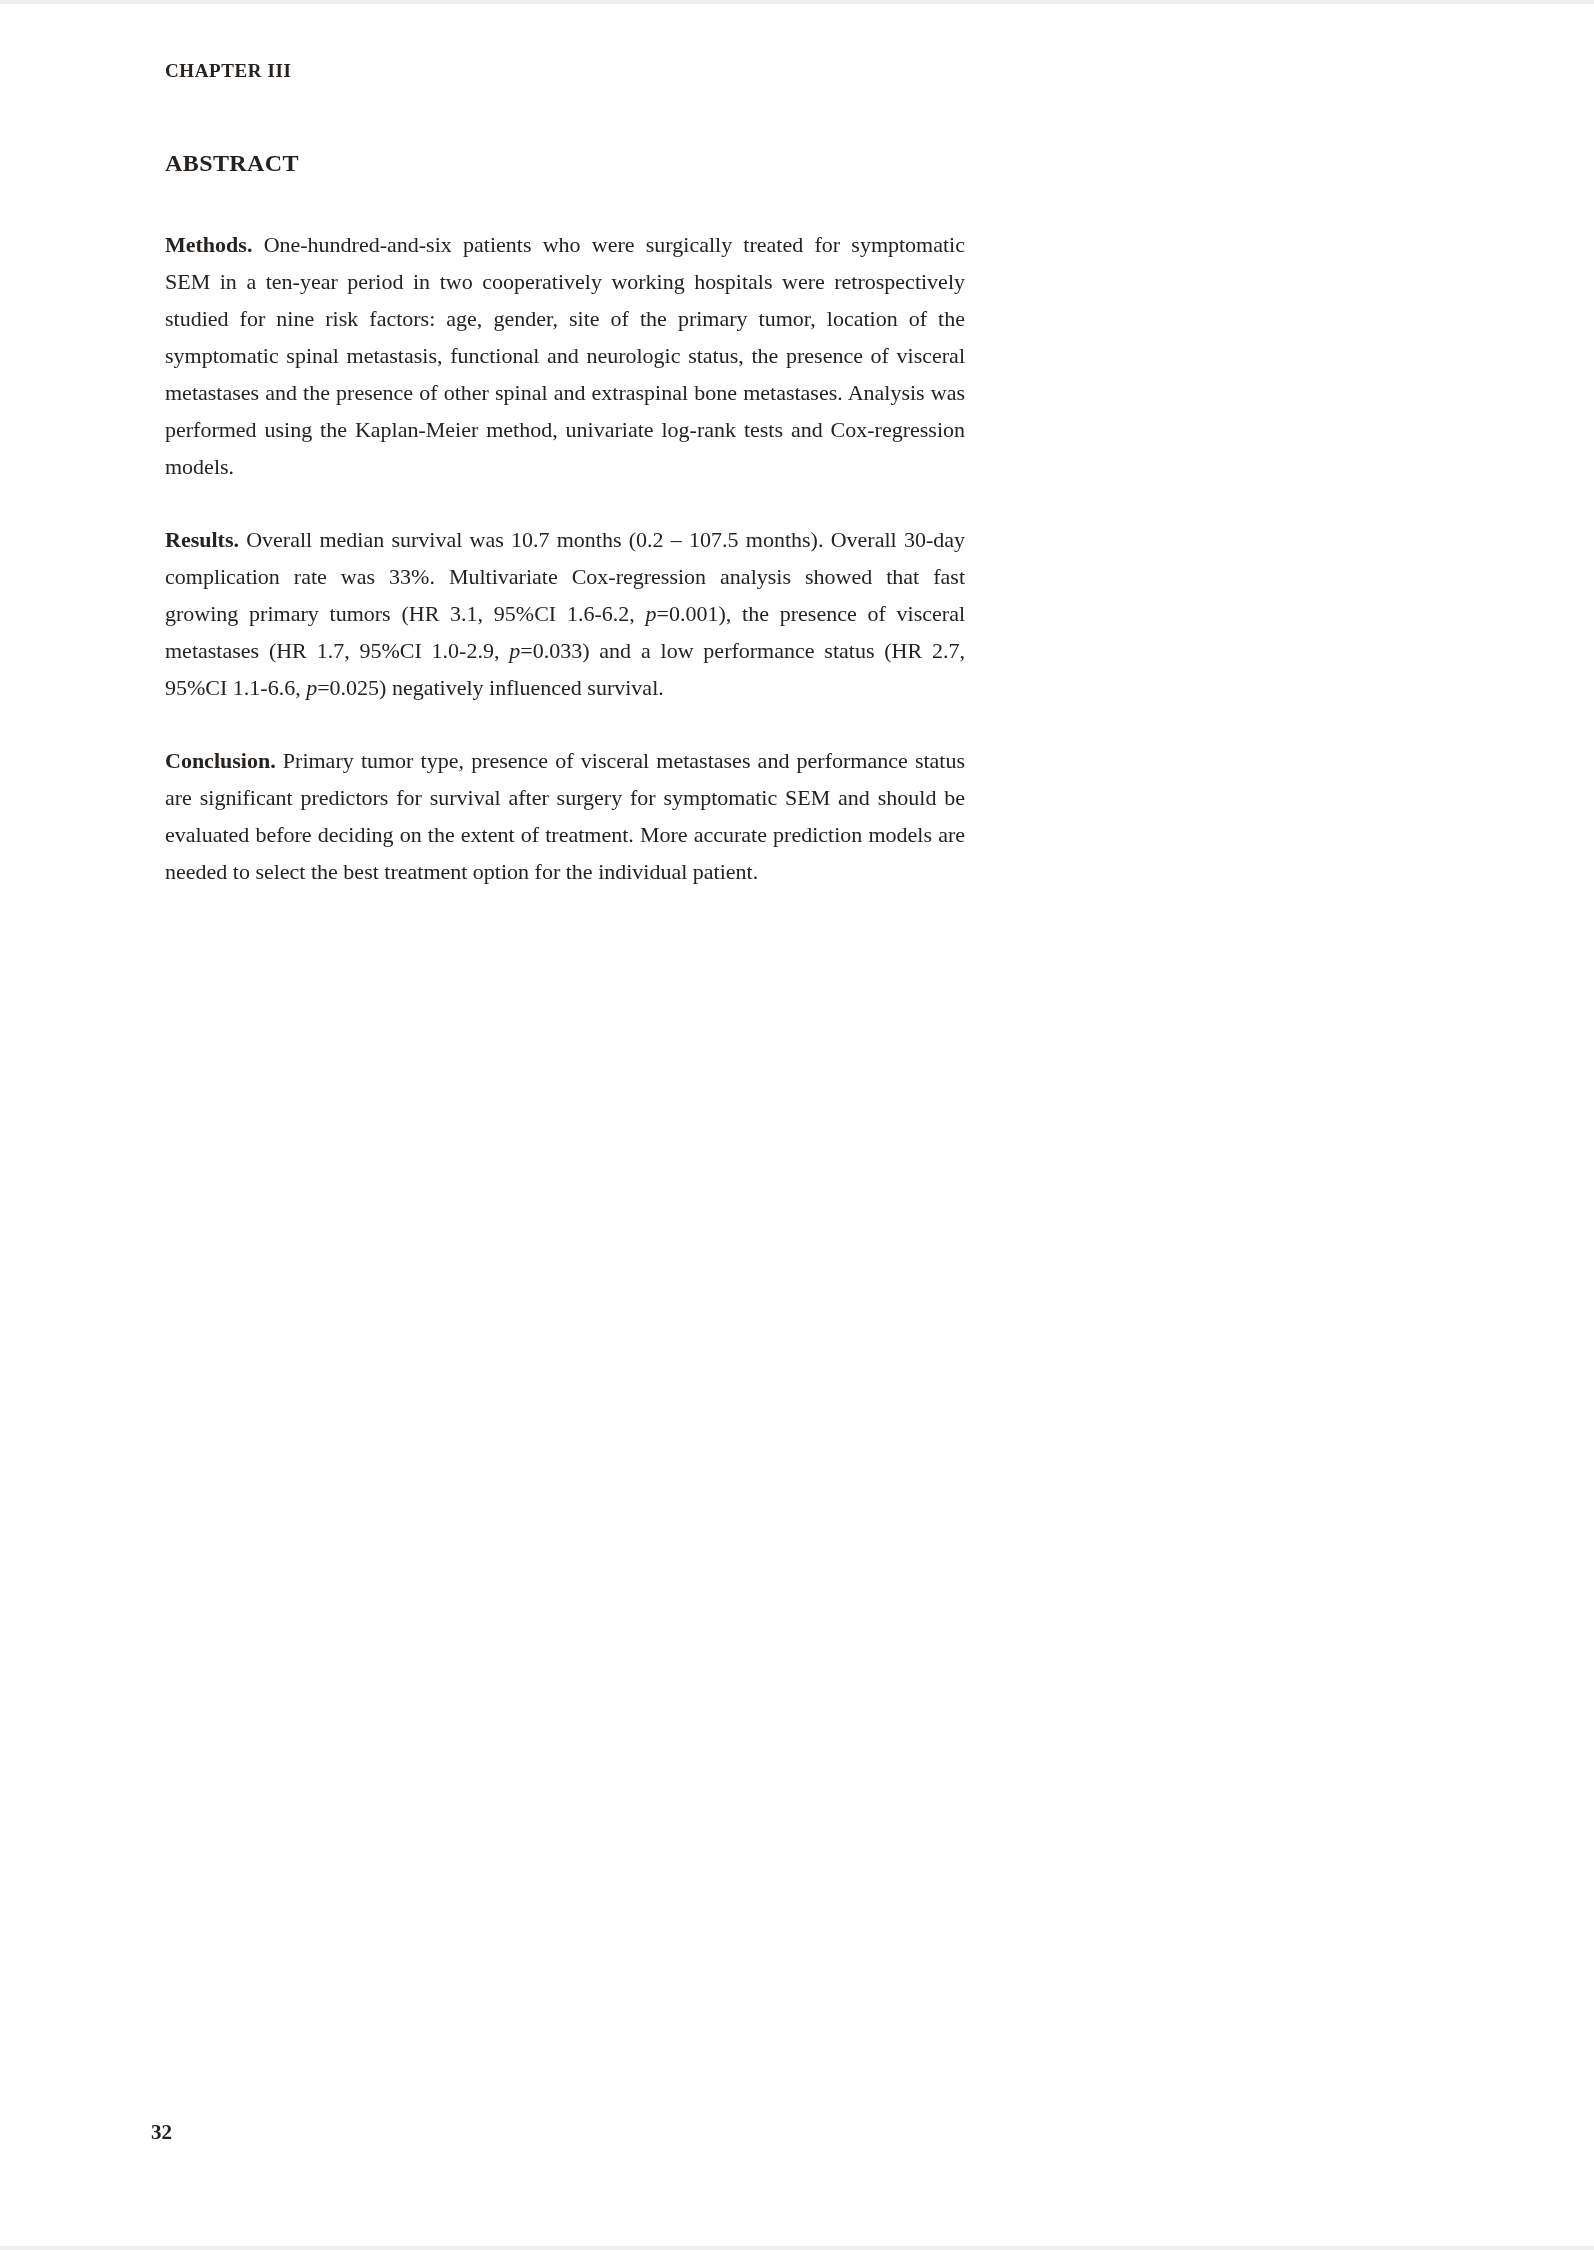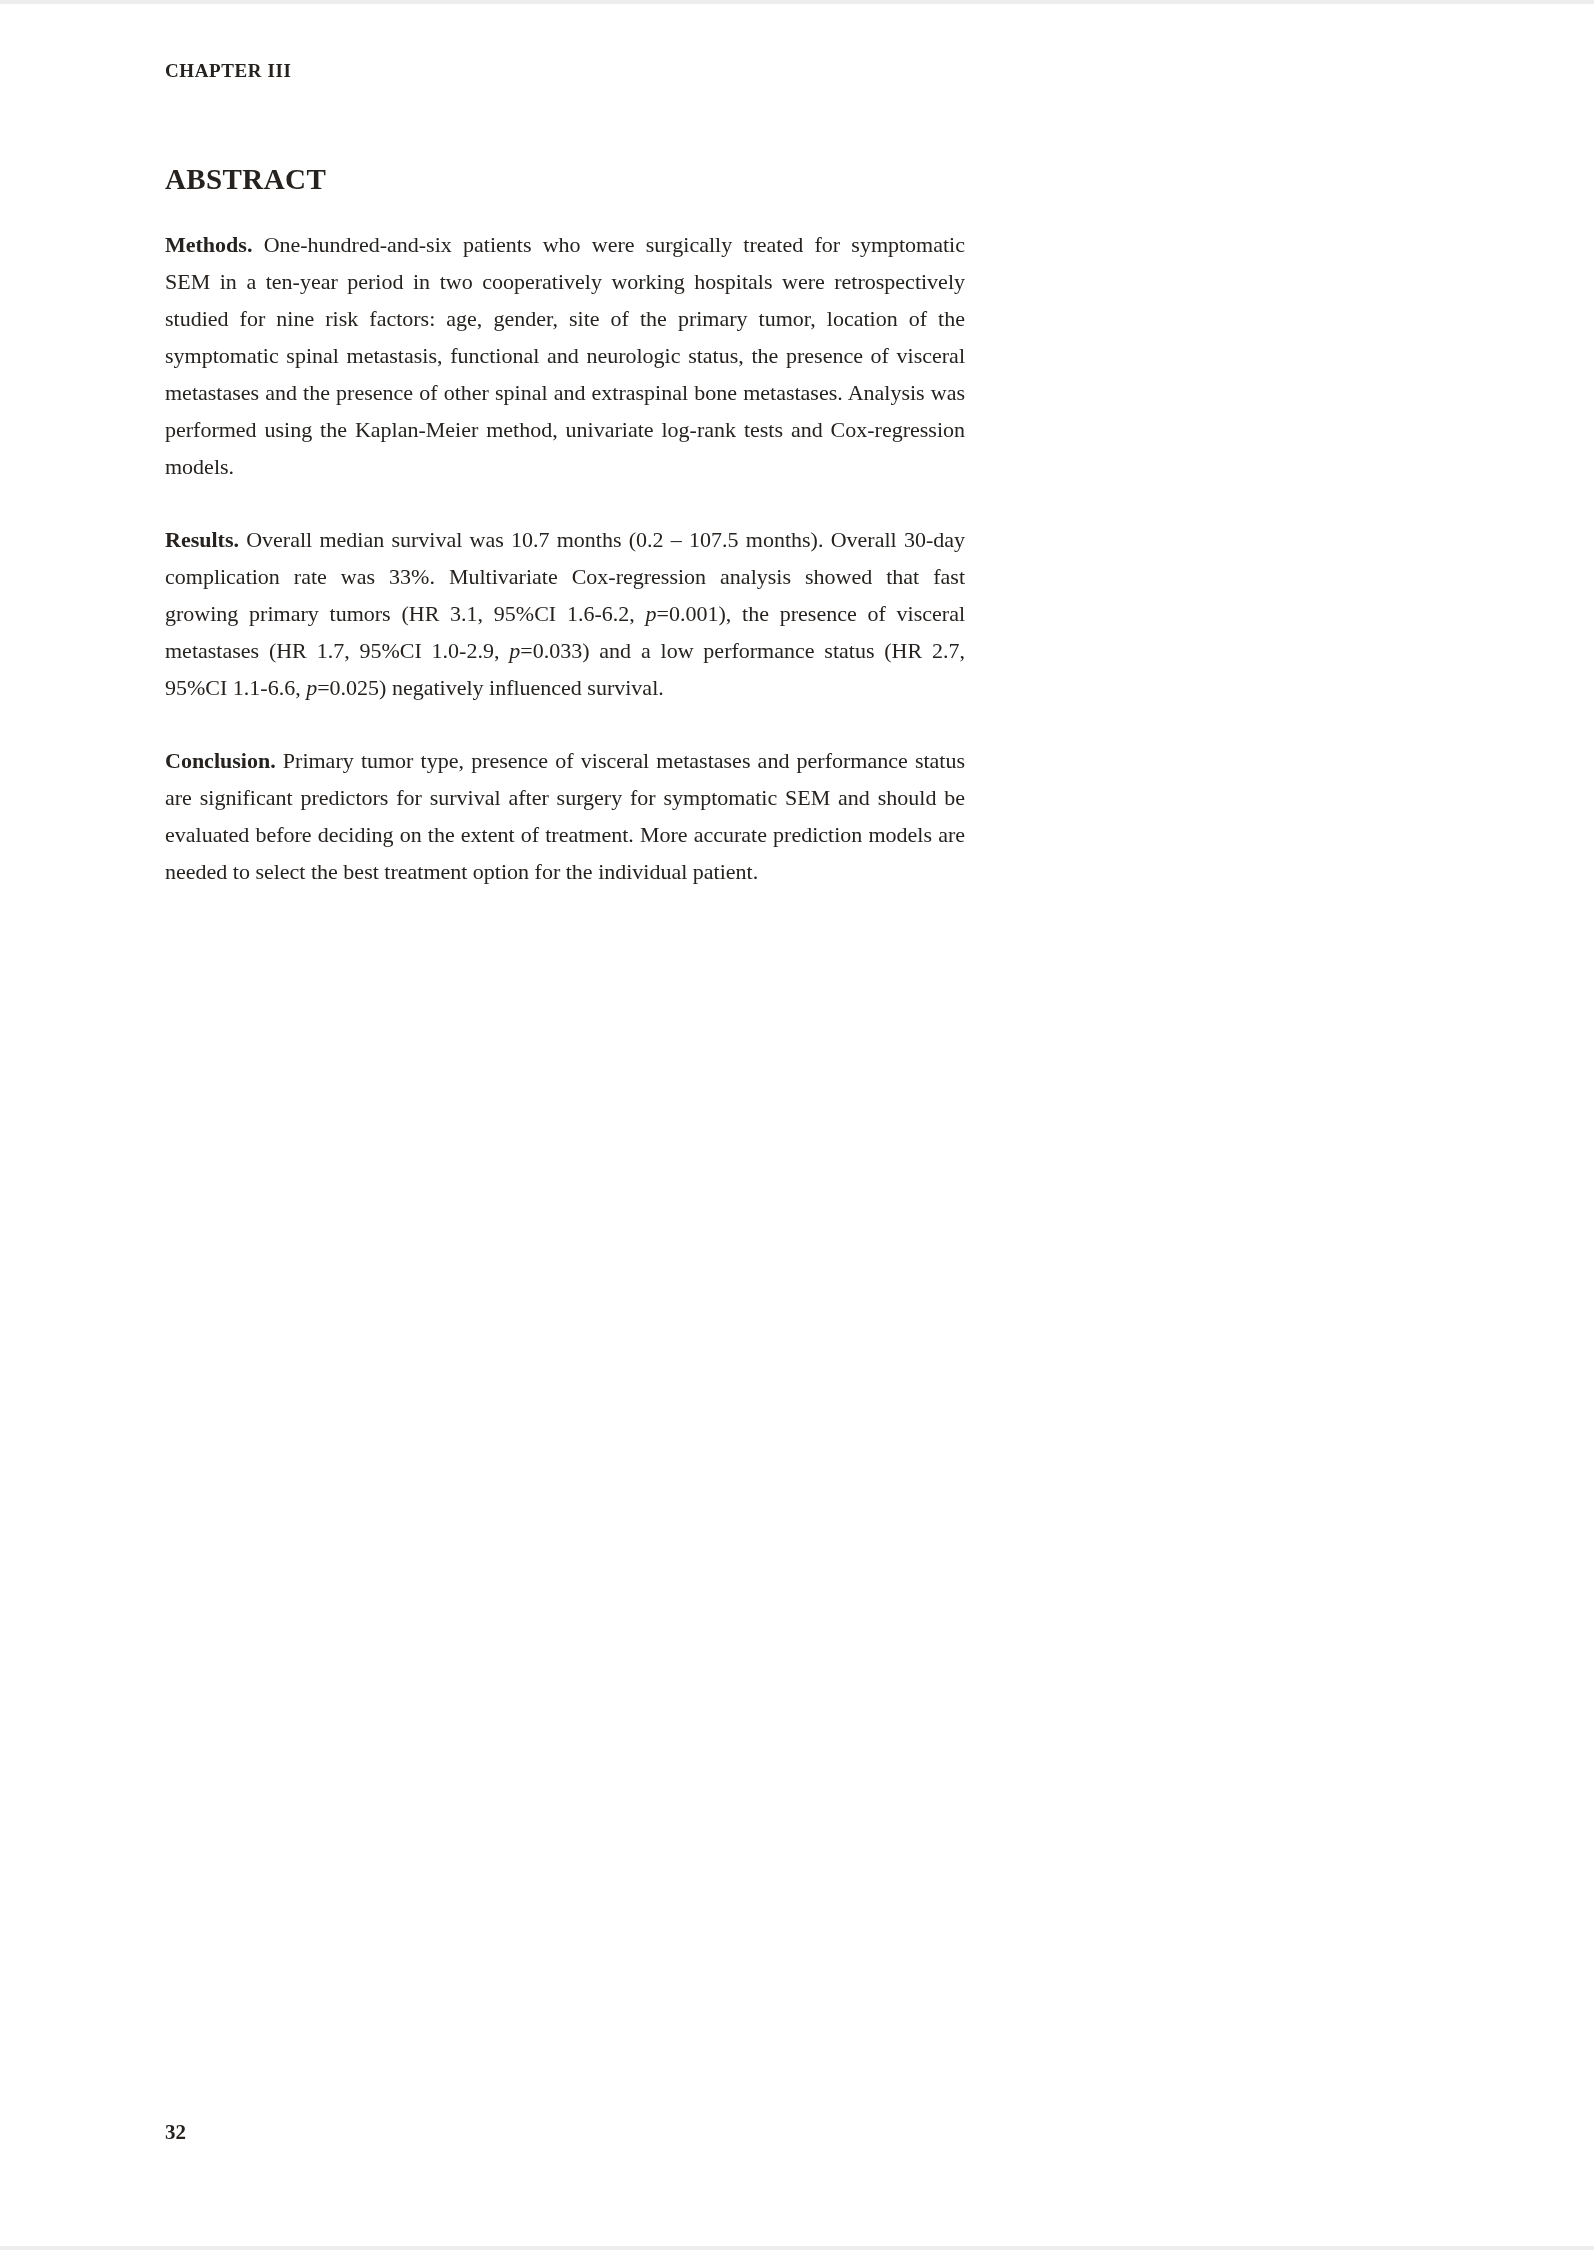--- a/index.html
+++ b/index.html
@@ -32,22 +32,22 @@
     left: 165px;
     top: 60px;
     font-size: 19px;
     font-weight: 700;
     letter-spacing: 0.6px;
   }
 
   .title {
     position: absolute;
     left: 165px;
-    top: 163px;
-    font-size: 29px;
+    top: 150px;
+    font-size: 24px;
     font-weight: 700;
     letter-spacing: 0.4px;
   }
 
   .paragraphs {
     position: absolute;
     left: 165px;
     top: 226px;
     width: 800px;
   }
@@ -62,21 +62,21 @@
   .lead {
     font-weight: 700;
   }
 
   .italic {
     font-style: italic;
   }
 
   .page-number {
     position: absolute;
-    left: 165px;
+    left: 151px;
     top: 2120px;
     font-size: 21px;
     font-weight: 700;
   }
 </style>
 </head>
 <body>
 
 <div>
   <div class="page-edge top"></div>

